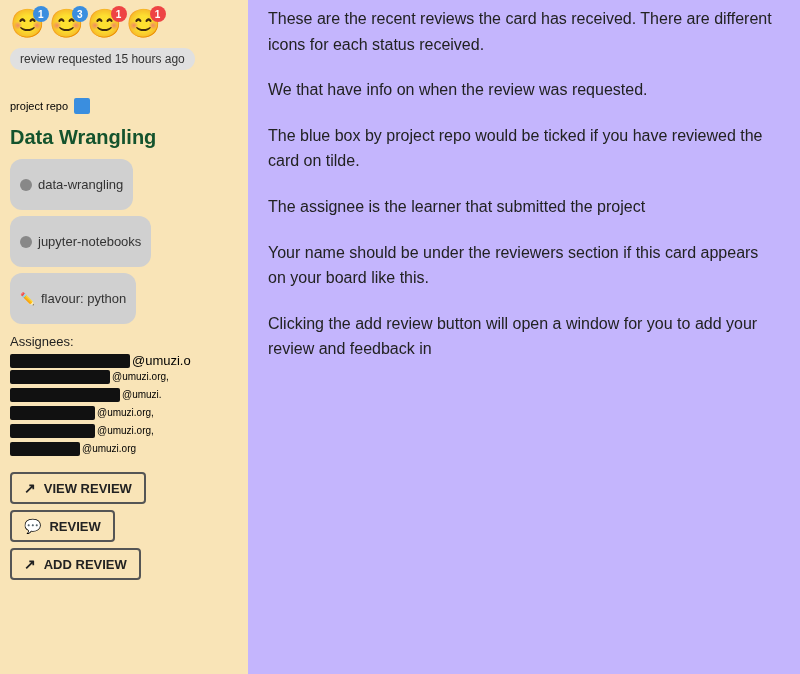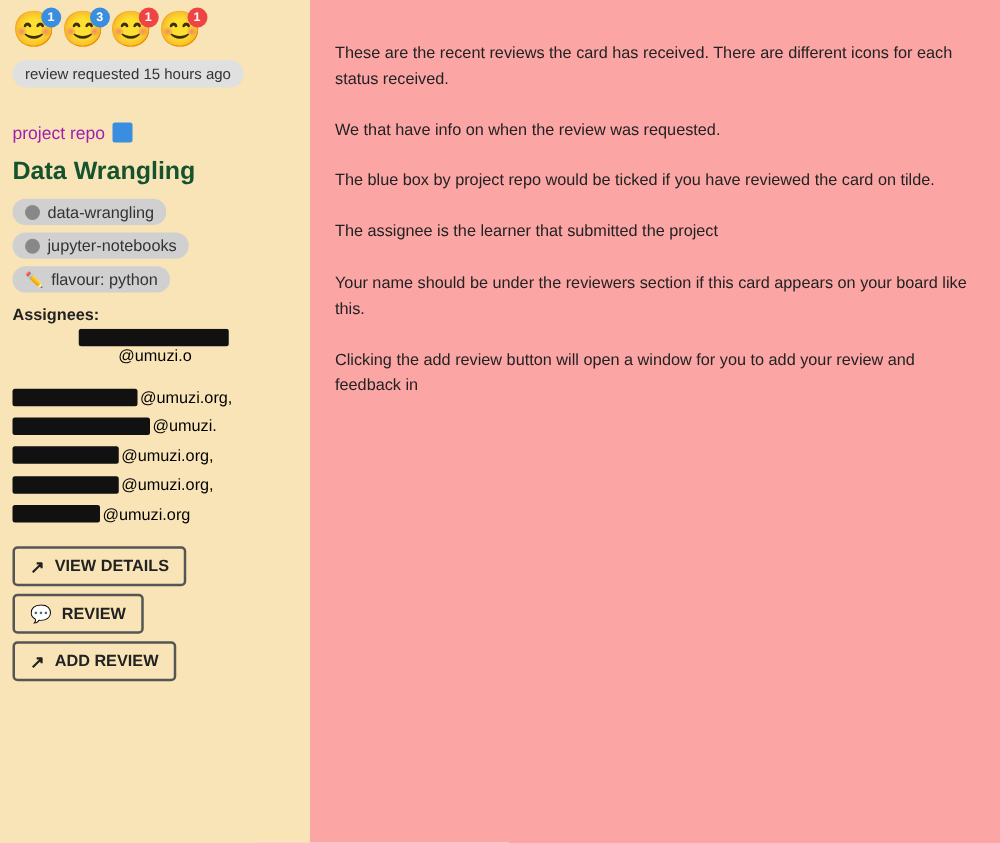--- a/index.html
+++ b/index.html
@@ -63,22 +63,22 @@
       display: inline-block;
       margin-bottom: 28px;
     }
 
     
     .project-repo-row {
       display: flex;
       align-items: center;
       gap: 6px;
       margin-bottom: 12px;
-      font-size: 14px;
-      color: #a21caf;
+      font-size: 11px;
+      color: #000000;
     }
     .checkbox-blue {
       width: 16px;
       height: 16px;
       border: 2px solid #3a8edf;
       background: #3a8edf;
       border-radius: 2px;
     }
 
     
@@ -95,60 +95,59 @@
       flex-direction: column;
       gap: 6px;
       margin-bottom: 10px;
     }
     .tag {
       display: inline-flex;
       align-items: center;
       gap: 6px;
       background: #d0d0d0;
       border-radius: 12px;
-      padding: 3px 10px;
+      padding: 18px 10px;
       font-size: 13px;
       color: #333;
       width: fit-content;
     }
     .tag-dot {
       width: 12px;
       height: 12px;
       border-radius: 50%;
       background: #888;
       flex-shrink: 0;
     }
     .tag-pencil {
       font-size: 12px;
     }
 
     
     .section-label {
-      font-weight: bold;
+      font-weight: normal;
       font-size: 13px;
       color: #222;
       margin-bottom: 4px;
     }
     .assignee-row {
       display: flex;
       align-items: center;
-      margin-bottom: 14px;
+      margin-bottom: 0;
       font-size: 13px;
       overflow: hidden;
-      flex-direction: column;
     }
     .redacted {
       display: inline-block;
       background: #111;
       height: 14px;
       border-radius: 2px;
       vertical-align: middle;
     }
     .reviewer-list {
-      font-size: 13px;
+      font-size: 10px;
       line-height: 1.8;
       margin-bottom: 14px;
     }
     .reviewer-line {
       display: flex;
       align-items: center;
       flex-wrap: wrap;
       gap: 2px;
     }
 
@@ -174,23 +173,23 @@
       width: fit-content;
       text-decoration: none;
     }
     .btn-icon {
       font-size: 14px;
     }
 
     
     .right-panel {
       flex: 1;
-      padding: 32px 20px;
-      background: #fca5a5;
-      font-size: 13px;
+      padding: 6px 20px;
+      background: #c4b5fd;
+      font-size: 16px;
       color: #222;
       line-height: 1.6;
     }
     .right-panel p {
       margin-bottom: 20px;
     }
   </style>
 </head>
 <body>
 
@@ -272,21 +271,21 @@
     <div class="reviewer-line">
       <span class="redacted" style="width:70px;"></span>
       <span>@umuzi.org</span>
     </div>
   </div>
 
   
   <div class="action-buttons">
     <button class="action-btn">
       <span class="btn-icon">↗</span>
-      <span>VIEW DETAILS</span>
+      <span>VIEW REVIEW</span>
     </button>
     <button class="action-btn">
       <span class="btn-icon">💬</span>
       <span>REVIEW</span>
     </button>
     <button class="action-btn">
       <span class="btn-icon">↗</span>
       <span>ADD REVIEW</span>
     </button>
   </div>

